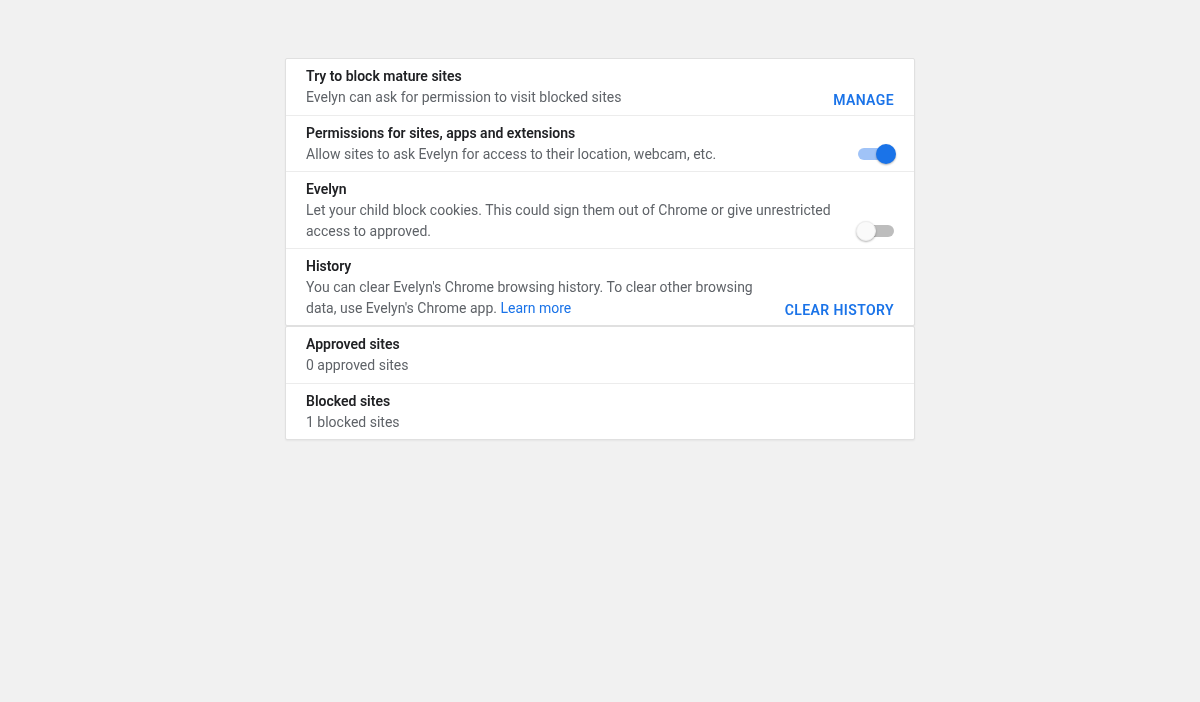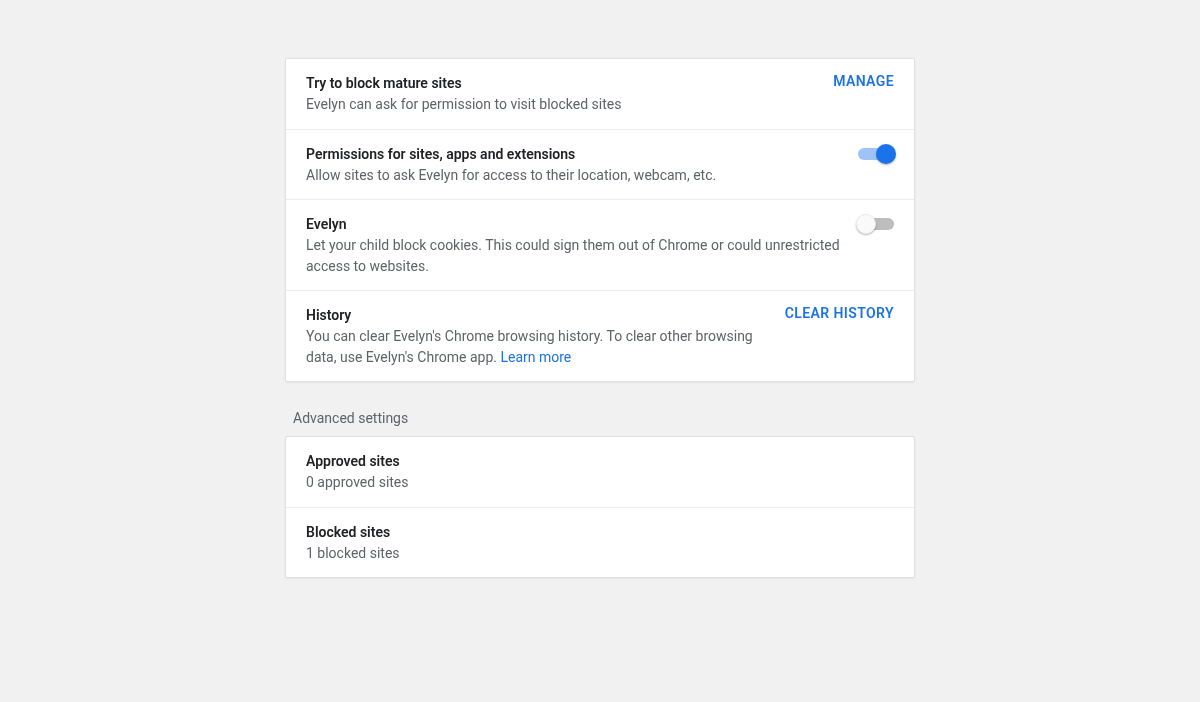--- a/index.html
+++ b/index.html
@@ -21,22 +21,22 @@
   }
   .card {
     width: 630px;
     background: #fff;
     border: 1px solid #e0e0e0;
     border-radius: 2px;
     box-shadow: 0 1px 2px rgba(0,0,0,0.05);
   }
   .row {
     display: flex;
-    align-items: flex-start;
-    padding: 14px 20px;
+    align-items: flex-end;
+    padding: 7px 20px;
     border-bottom: 1px solid #ececec;
   }
   .row:last-child { border-bottom: none; }
   .row-text { flex: 1; padding-right: 16px; }
   .title {
     font-weight: 600;
     color: #202124;
     line-height: 1.45;
   }
   .subtitle {
@@ -112,41 +112,40 @@
       </div>
       <div class="toggle on">
         <div class="track"></div>
         <div class="thumb"></div>
       </div>
     </div>
 
     <div class="row">
       <div class="row-text">
         <div class="title">Evelyn</div>
-        <div class="subtitle">Let your child block cookies. This could sign them out of Chrome or could unrestricted access to websites.</div>
+        <div class="subtitle">Let your child block cookies. This could sign them out of Chrome or give unrestricted access to approved.</div>
       </div>
       <div class="toggle off">
         <div class="track"></div>
         <div class="thumb"></div>
       </div>
     </div>
 
     <div class="row">
       <div class="row-text">
         <div class="title">History</div>
         <div class="subtitle">
           <span>You can clear Evelyn's Chrome browsing history. To clear other browsing data, use Evelyn's Chrome app. </span><span class="inline-link">Learn more</span>
         </div>
       </div>
       <div class="action-link">CLEAR HISTORY</div>
     </div>
 
   </div>
 
-  <div class="section-label">Advanced settings</div>
 
   <div class="card">
 
     <div class="row">
       <div class="row-text">
         <div class="title">Approved sites</div>
         <div class="subtitle">0 approved sites</div>
       </div>
     </div>
 

